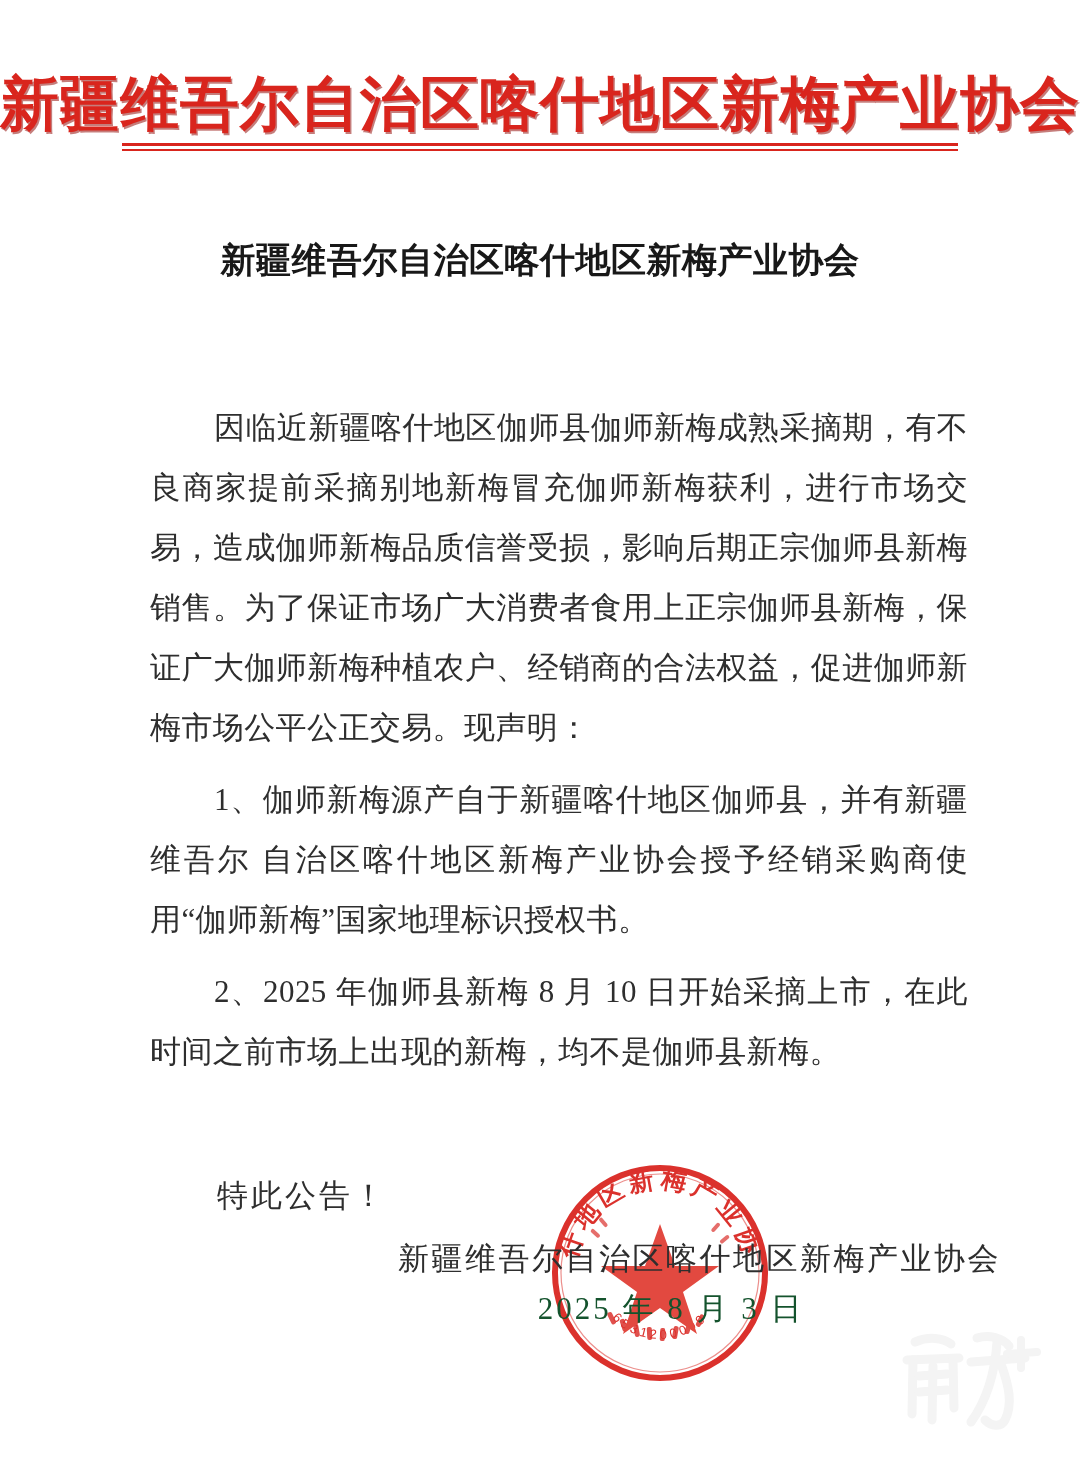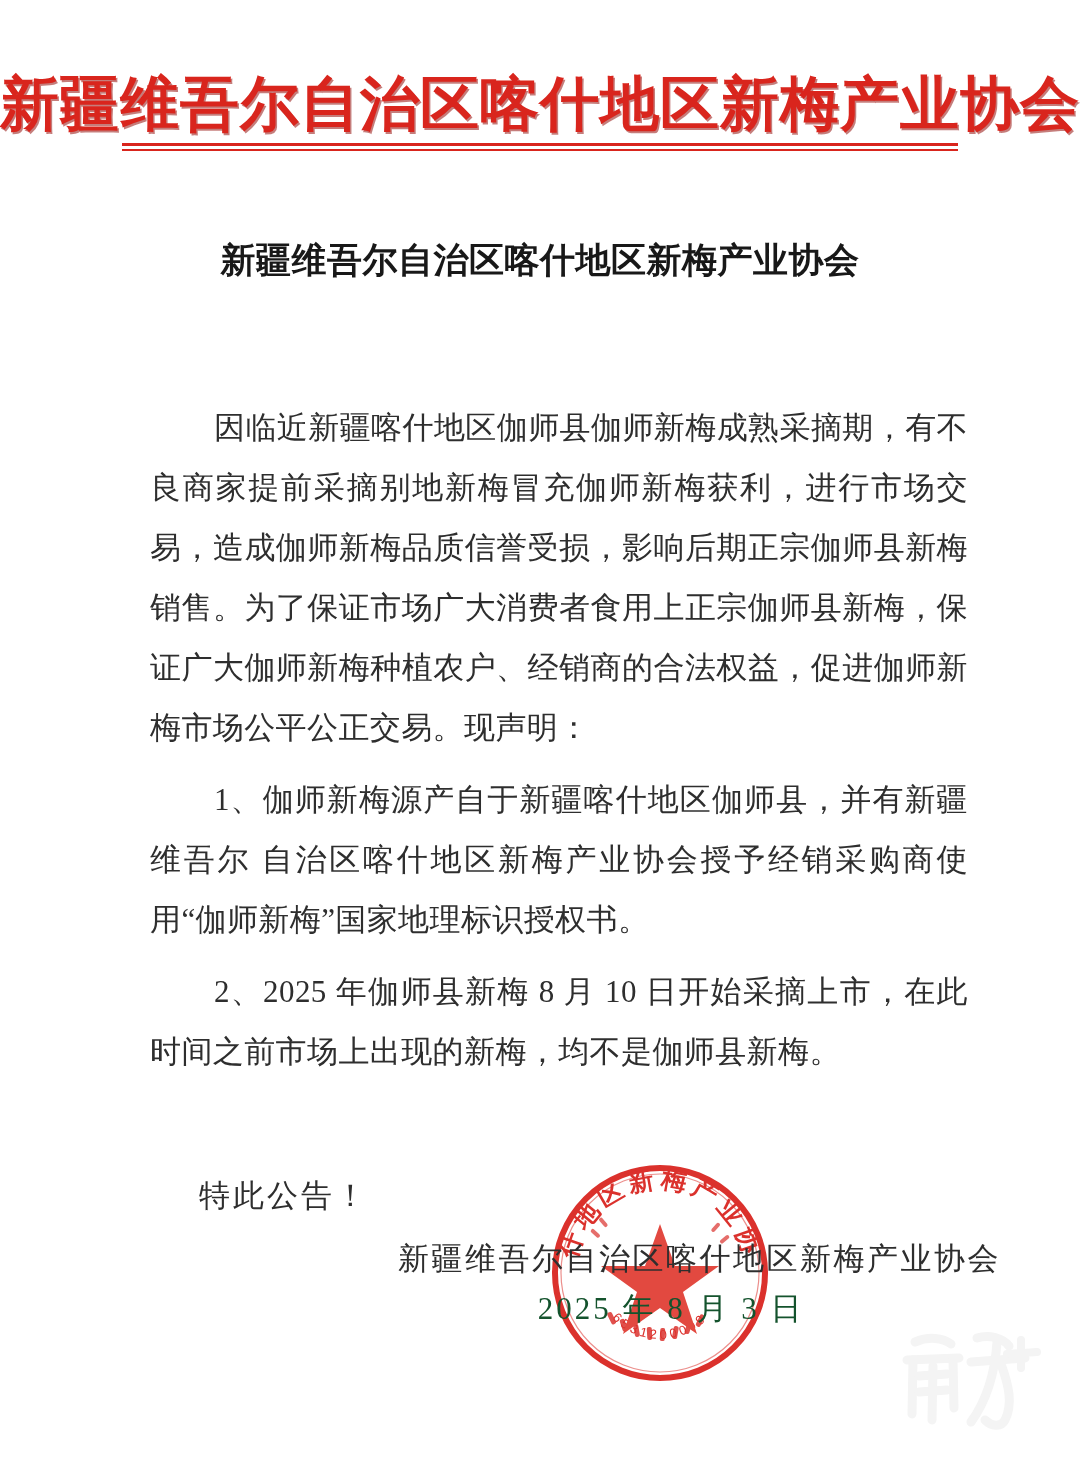--- a/index.html
+++ b/index.html
@@ -84,21 +84,21 @@
     text-align-last: left;
     text-indent: 64px;
     word-break: break-all;
   }
   p.para-list { margin-top: 12px; }
 
   
   .closing {
     position: absolute;
     top: 1175px;
-    left: 199px;
+    left: 217px;
     font-family: "Liberation Serif", "DejaVu Serif", serif;
     font-size: 31px;
     letter-spacing: 3px;
     color: #2e2e2e;
     white-space: nowrap;
   }
 
   
   .signature-block {
     position: absolute;

